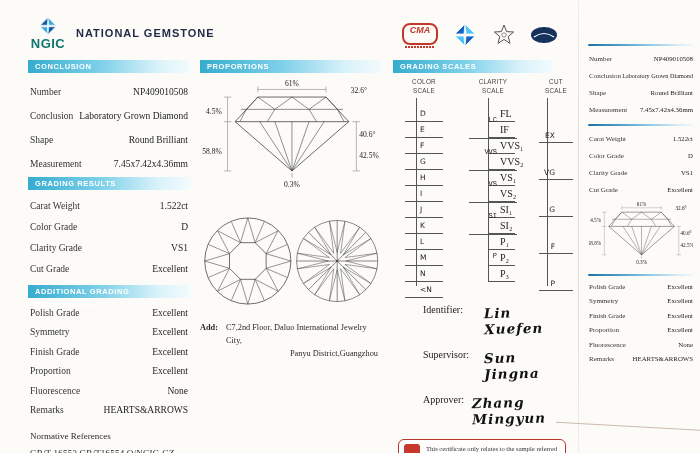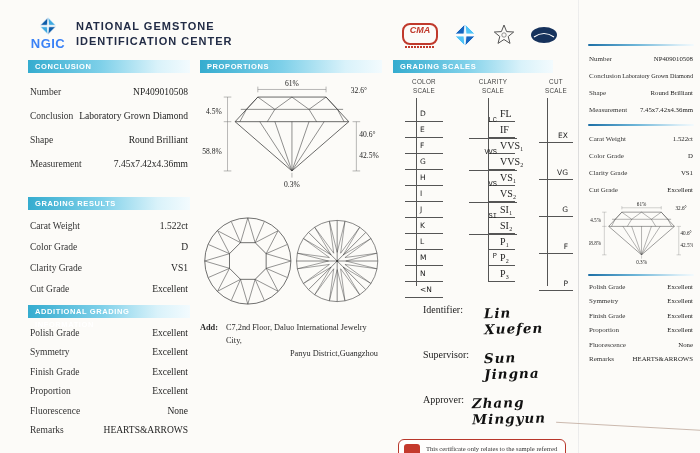--- a/index.html
+++ b/index.html
@@ -17,21 +17,21 @@
   .blob.b1{bottom:0;left:128;width:152;height:8;border-radius:10px 14px 0 0;}
   .blob.b2{bottom:0;left:292;width:196;height:11;border-radius:18px 12px 0 0;}
   .blob.b3{bottom:0;left:0;width:58;height:4;border-radius:0 8px 0 0;}
   .blob.b4{bottom:0;right:0;width:90;height:5;border-radius:10px 0 0 0;}
   .paper-edge{position:absolute;right:-6px;bottom:26px;width:150px;height:1px;background:#cbb9ae;transform:rotate(3.2deg);z-index:4;}
   .perforation{position:absolute;left:578px;top:0;height:100%;width:1px;background:linear-gradient(#eee,#ddd 30%,#ddd 70%,#eee);z-index:1;}
 
   
   .brand{position:absolute;left:28px;top:16px;display:flex;align-items:center;gap:8px;}
   .brand-left{display:flex;flex-direction:column;align-items:center;width:40px;}
-  .brand-abbr{font-family:"Liberation Sans","DejaVu Sans",sans-serif;font-weight:bold;font-size:13px;color:#3b82f6;letter-spacing:.5px;}
+  .brand-abbr{font-family:"Liberation Sans","DejaVu Sans",sans-serif;font-weight:bold;font-size:13px;color:#0f766e;letter-spacing:.5px;}
   .orgname{font-family:"Liberation Sans","DejaVu Sans",sans-serif;font-weight:bold;font-size:11px;line-height:1.3;color:#222c46;letter-spacing:1px;}
 
   
   .marks{position:absolute;left:402px;top:22px;display:flex;align-items:center;gap:14px;z-index:2;}
   .cma{width:32px;height:18px;border:2px solid #c0392b;border-radius:8px;display:flex;align-items:flex-start;justify-content:center;
        font-family:"Liberation Sans",sans-serif;font-weight:bold;font-style:italic;font-size:9px;color:#c0392b;}
   .cma-wrap{display:flex;flex-direction:column;align-items:center;gap:1px;}
   .cma-sub{width:30px;height:2px;background:repeating-linear-gradient(90deg,#c0392b 0 2px,transparent 2px 3px);}
 
   
@@ -86,21 +86,21 @@
   #scale-clarity{left:76px;width:48px;}
   #scale-clarity .vline{left:19px;}
   #scale-clarity .sub{margin-left:19px;width:27px;height:16px;line-height:16px;border-bottom:1px solid #555;
      font-family:Liberation Serif, serif;font-size:10px;color:#222;padding-left:12px;box-sizing:border-box;}
   #scale-clarity .gbound{position:absolute;left:0;width:100%;border-top:1px solid #555;}
   #scale-clarity .glabel{position:absolute;left:12px;width:16px;text-align:right;
      font-family:Liberation Mono, monospace;font-size:7px;color:#222;}
   #scale-cut{left:146px;width:34px;}
   #scale-cut .vline{left:8px;}
   #scale-cut .slot{position:relative;height:36px;border-bottom:1px solid #555;}
-  #scale-cut .slot span{position:absolute;right:5px;bottom:2px;
+  #scale-cut .slot span{position:absolute;right:18px;bottom:2px;
      font-family:"DejaVu Sans",sans-serif;font-size:7.5px;color:#222;}
 
   
   .sigs{margin-top:14px;padding-left:30px;}
   .sig-row{display:flex;align-items:flex-start;margin-bottom:13px;}
   .sig-lbl{width:64px;font-size:10px;color:#222;}
   .sig-name{font-size:13.5px;font-style:italic;font-weight:bold;letter-spacing:1px;color:#111;
      font-family:"DejaVu Serif",serif;transform:rotate(-1.5deg);}
 
   
@@ -137,21 +137,20 @@
     <svg width="20" height="20" viewBox="0 0 26 26">
       <polygon points="13,2 3,12 12,12" fill="#0d5ca8" stroke="#fff" stroke-width="0.8"></polygon>
       <polygon points="13,2 23,12 14,12" fill="#3fa9e0" stroke="#fff" stroke-width="0.8"></polygon>
       <polygon points="13,24 3,14 12,14" fill="#3fa9e0" stroke="#fff" stroke-width="0.8"></polygon>
       <polygon points="13,24 23,14 14,14" fill="#0d5ca8" stroke="#fff" stroke-width="0.8"></polygon>
     </svg>
     <div class="brand-abbr">NGIC</div>
   </div>
   <div class="orgname">
     <div>NATIONAL GEMSTONE</div>
-    <div>IDENTIFICATION CENTER</div>
   </div>
 </div>
 
 <div class="marks">
   <div class="cma-wrap">
     <div class="cma">
         <span>CMA</span>
       </div>
     <div class="cma-sub"></div>
   </div>
@@ -184,21 +183,21 @@
       </div>
     <div class="row">
       <span class="lbl">Shape</span>
       <span class="val">Round Brilliant</span>
       </div>
     <div class="row">
       <span class="lbl">Measurement</span>
       <span class="val">7.45x7.42x4.36mm</span>
       </div>
   </div>
-  <div class="bar" style="margin-top:28px">GRADING RESULTS</div>
+  <div class="bar" style="margin-top:8px">GRADING RESULTS</div>
   <div class="rows-b">
     <div class="row">
       <span class="lbl">Carat Weight</span>
       <span class="val">1.522ct</span>
       </div>
     <div class="row">
       <span class="lbl">Color Grade</span>
       <span class="val">D</span>
       </div>
     <div class="row">

